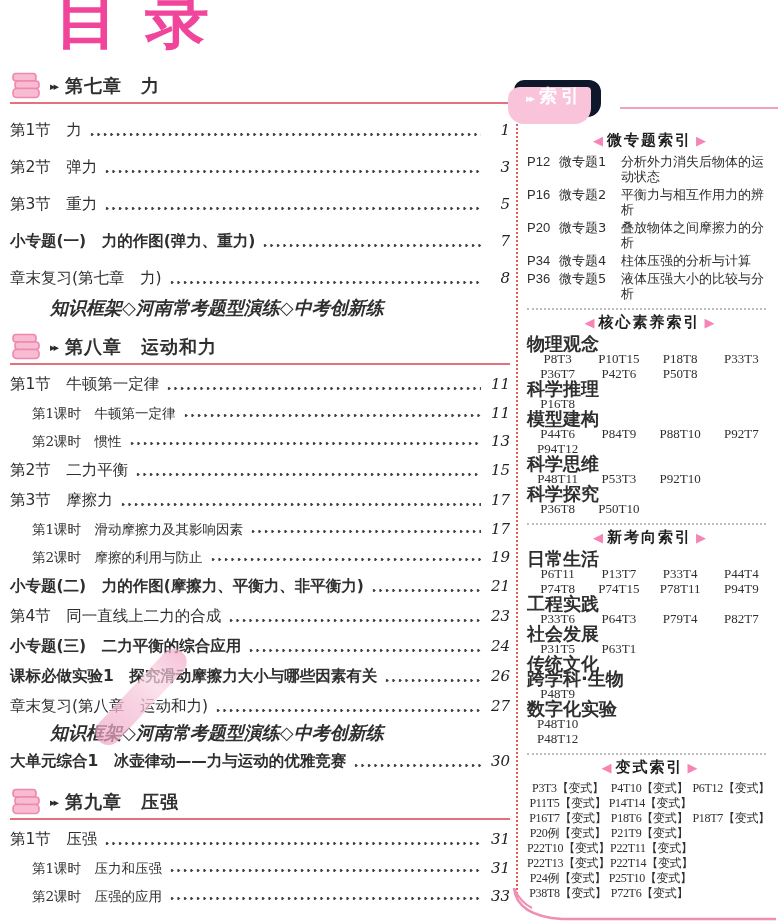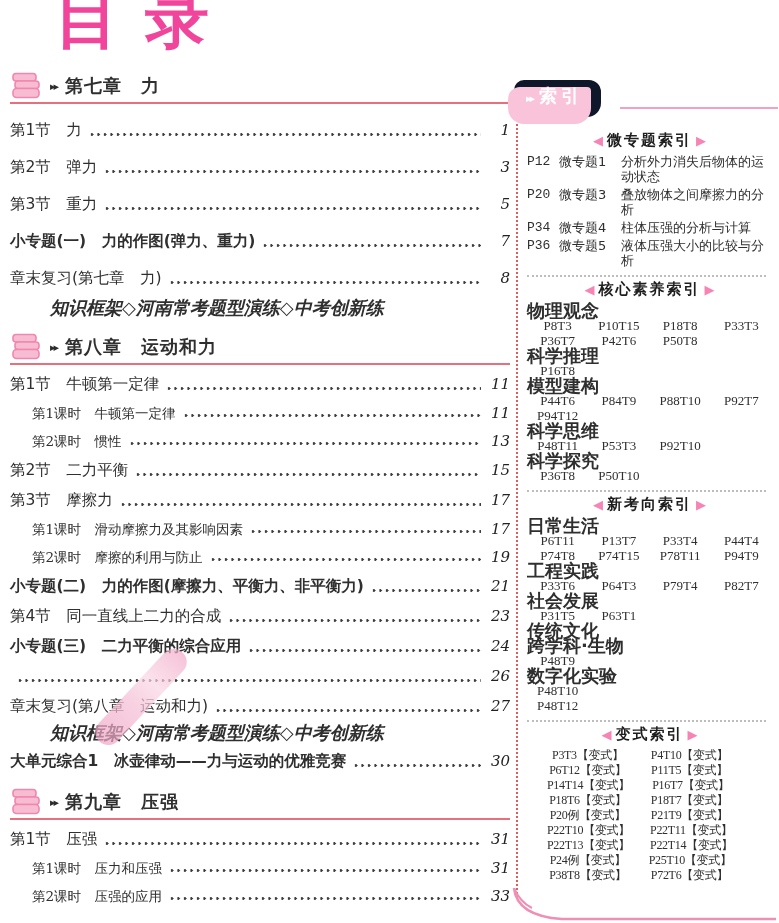--- a/index.html
+++ b/index.html
@@ -53,29 +53,29 @@
     border-left:2px dotted #e05b5b;padding:4px 2px 0 9px;}
   .sidebar-curve{position:absolute;left:-2px;bottom:-8px;}
 
   .sb-sec{margin-top:2px;}
   .sec-head{text-align:center;font-weight:bold;font-size:15px;line-height:19px;margin:3px 0 4px;
     letter-spacing:2px;color:#1e1e1e;}
   .sec-head .arr{color:#f684b5;font-size:13px;letter-spacing:0;margin:0 4px;}
   .divider{border-top:2px dotted #bdbdbd;margin:7px 6px 3px 0;height:0;}
 
   .mz-row{display:flex;font-size:13px;line-height:15px;margin-bottom:3px;}
-  .mz-page{flex:0 0 32px;font-family:Liberation Mono, monospace;}
+  .mz-page{flex:0 0 32px;font-family:Liberation Sans, sans-serif;}
   .mz-label{flex:0 0 62px;}
   .mz-text{flex:1;}
 
   .grp-name{font-weight:bold;font-size:18px;line-height:15px;}
   .refs{display:flex;flex-wrap:wrap;font-family:"Liberation Serif",serif;font-size:13px;line-height:15px;text-align:center;}
   .refs4 .ref{flex:0 0 25%;white-space:nowrap;}
   .refs3{font-size:12px;letter-spacing:-.3px;line-height:15px;}
-  .refs3 .ref{flex:0 0 33.33%;white-space:nowrap;margin-left:20px;}
+  .refs3 .ref{flex:0 0 33.33%;white-space:nowrap;}
 </style>
 </head>
 <body>
 
 <div class="page">
   <h1 class="page-title">目录</h1>
 
   <div class="toc">
   <section class="chapter">
     <div class="chapter-header">
@@ -194,20 +194,21 @@
     <span class="toc-page">23</span>
   </div>
 
   <div class="toc-row style-special">
     <span class="toc-text">小专题(三)　二力平衡的综合应用</span>
     <span class="toc-dots"></span>
     <span class="toc-page">24</span>
   </div>
 
   <div class="toc-row style-special">
+    <span class="toc-text">课标必做实验1　探究滑动摩擦力大小与哪些因素有关</span>
     <span class="toc-dots"></span>
     <span class="toc-page">26</span>
   </div>
 
   <div class="toc-row style-section">
     <span class="toc-text">章末复习(第八章　运动和力)</span>
     <span class="toc-dots"></span>
     <span class="toc-page">27</span>
   </div>
 
@@ -268,20 +269,25 @@
     <div class="sidebar-body">
   <div class="sb-sec">
     <div class="sec-head">
       <span class="arr">◀</span><span class="sec-title">微专题索引</span><span class="arr">▶</span>
     </div>
     <div class="sec-body">
             <div class="mz-row">
               <span class="mz-page">P12</span>
               <span class="mz-label">微专题1</span>
               <span class="mz-text">分析外力消失后物体的运动状态</span>
+            </div>
+            <div class="mz-row">
+              <span class="mz-page">P16</span>
+              <span class="mz-label">微专题2</span>
+              <span class="mz-text">平衡力与相互作用力的辨析</span>
             </div>
             <div class="mz-row">
               <span class="mz-page">P20</span>
               <span class="mz-label">微专题3</span>
               <span class="mz-text">叠放物体之间摩擦力的分析</span>
             </div>
             <div class="mz-row">
               <span class="mz-page">P34</span>
               <span class="mz-label">微专题4</span>
               <span class="mz-text">柱体压强的分析与计算</span>

